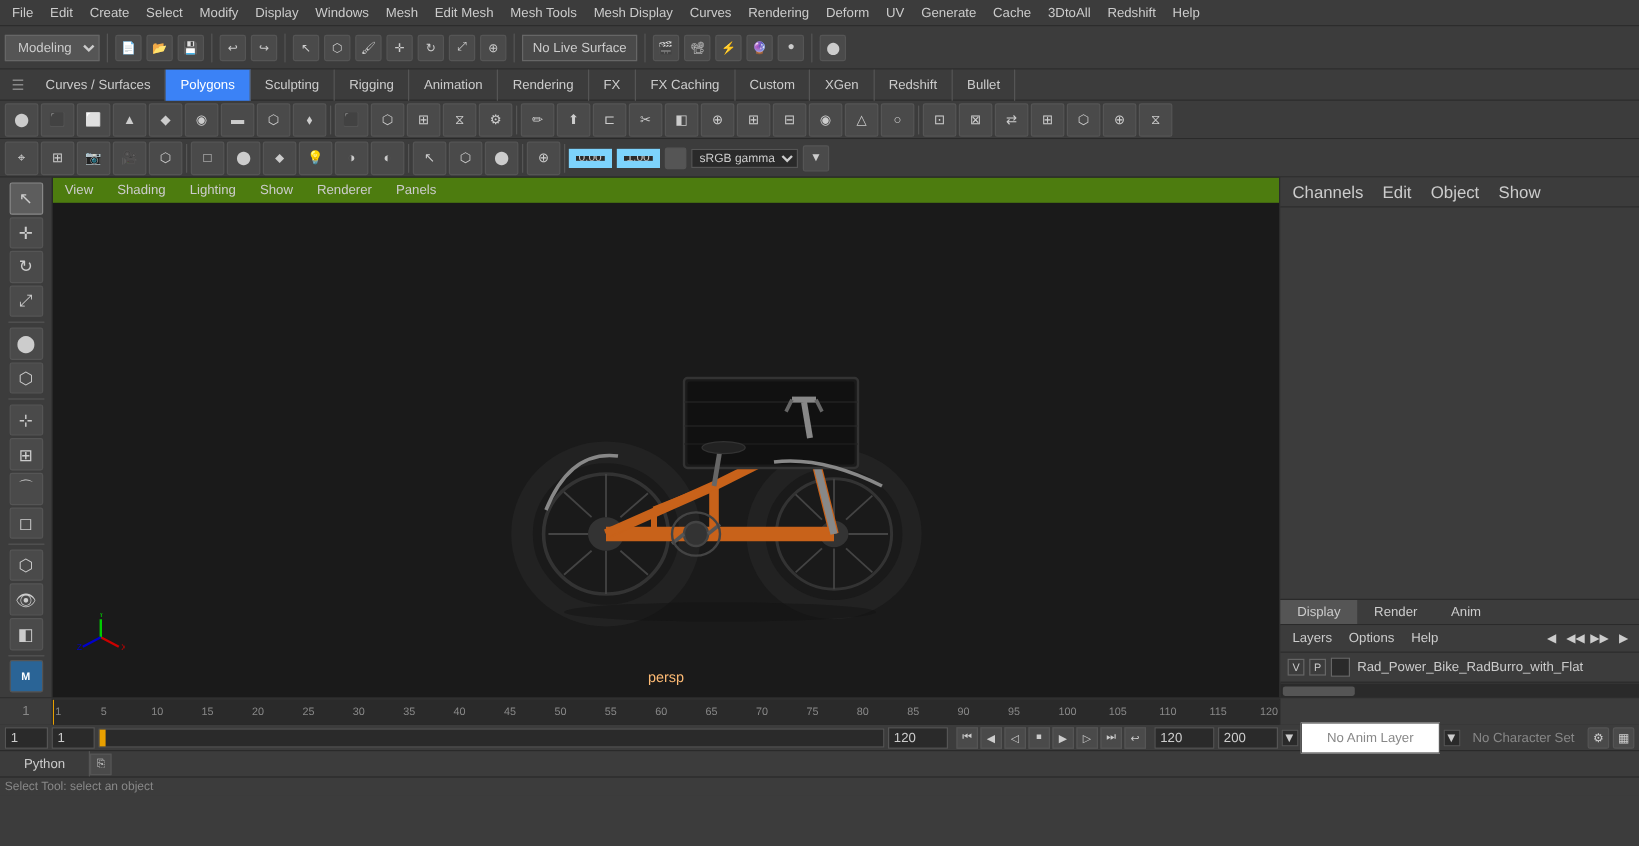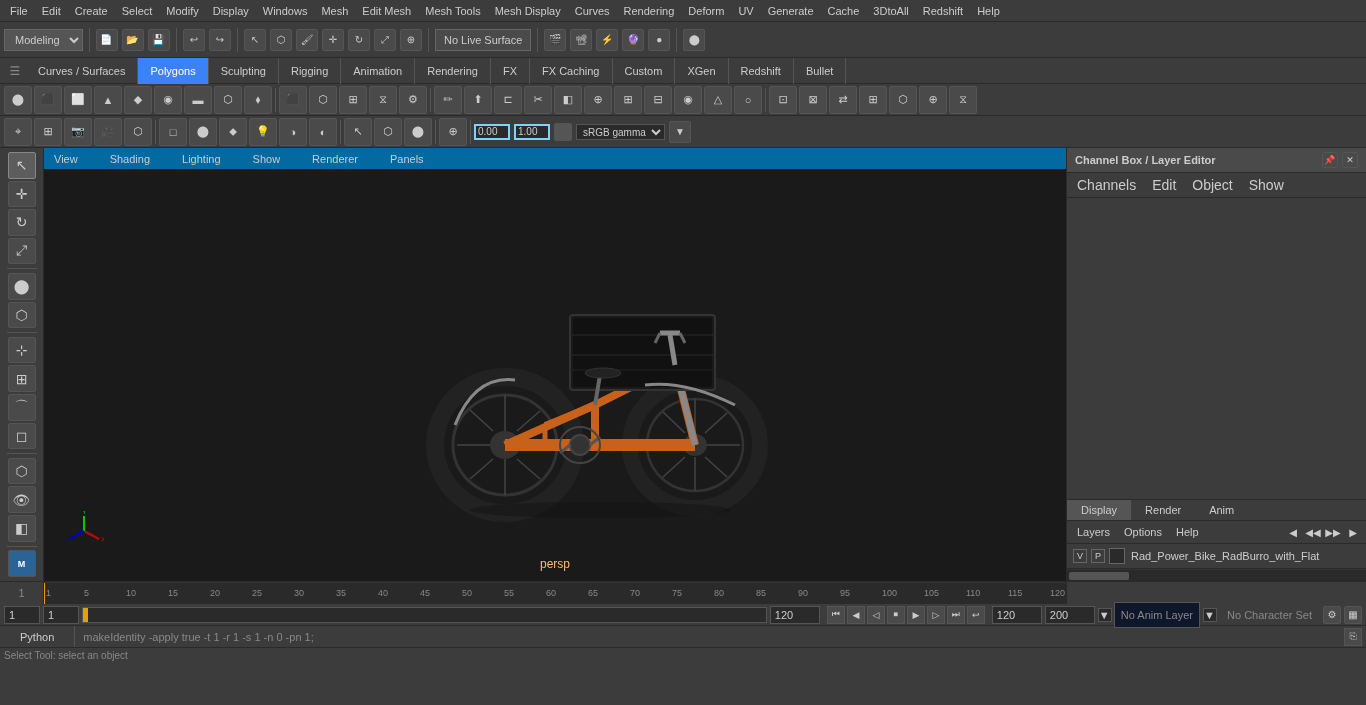--- a/index.html
+++ b/index.html
@@ -38,21 +38,21 @@
     .lt-icon { width: 28px; height: 28px; background: #4a4a4a; border: 1px solid #555; display: flex; align-items: center; justify-content: center; cursor: pointer; font-size: 14px; color: #ccc; border-radius: 2px; }
     .lt-icon.active { background: #5d5d5d; border-color: #888; }
     .lt-sep { width: 30px; height: 1px; background: #555; margin: 2px 0; }
 
     
     #viewport { flex: 1; background: #1a1a1a; position: relative; overflow: hidden; }
     #viewport-label { position: absolute; bottom: 10px; left: 50%; transform: translateX(-50%); color: #fdba74; font-size: 12px; pointer-events: none; }
     #viewport-axes { position: absolute; bottom: 20px; left: 20px; width: 40px; height: 40px; }
 
     
-    #viewport-header { display: flex; align-items: center; background: #0369a1; height: 22px; padding: 0 4px; gap: 20px; border-bottom: 1px solid #1a1a1a; }
+    #viewport-header { display: flex; align-items: center; background: #4d7c0f; height: 22px; padding: 0 4px; gap: 8px; border-bottom: 1px solid #1a1a1a; }
     .vp-menu { padding: 2px 6px; color: #ccc; cursor: pointer; font-size: 11px; }
 
     
     #right-panel { width: 300px; background: #3c3c3c; border-left: 1px solid #2a2a2a; display: flex; flex-direction: column; }
     #channel-box-header { background: #4a4a4a; padding: 4px 8px; display: flex; align-items: center; justify-content: space-between; border-bottom: 1px solid #2a2a2a; }
     #channel-box-title { font-size: 11px; color: #ccc; font-weight: bold; }
     #channel-box-content { flex: 1; background: #3c3c3c; }
     #channel-box-tabs { display: flex; align-items: center; padding: 2px 4px; gap: 4px; background: #3c3c3c; border-bottom: 1px solid #2a2a2a; }
     .cb-tab { padding: 2px 6px; font-size: 14px; color: #ccc; cursor: pointer; }
 
@@ -88,21 +88,21 @@
     
     #python-bar { display: flex; align-items: center; background: #3c3c3c; height: 22px; border-top: 1px solid #2a2a2a; }
     .python-label { padding: 0 20px; font-size: 11px; color: #ccc; border-right: 1px solid #555; height: 100%; display: flex; align-items: center; }
     .python-cmd { flex: 1; font-size: 11px; color: #888; padding: 0 8px; }
 
     
     #bike-container { position: absolute; top: 50%; left: 50%; transform: translate(-40%, -50%); width: 400px; height: 320px; }
 
     
     .vp-gamma { display: flex; align-items: center; gap: 4px; }
-    .gamma-field { background: #2a2a2a; border: 2px solid #7dd3fc; color: #ccc; font-size: 10px; width: 36px; height: 16px; padding: 1px 2px; }
+    .gamma-field { background: #2a2a2a; border: 6px solid #7dd3fc; color: #ccc; font-size: 10px; width: 36px; height: 16px; padding: 1px 2px; }
     .gamma-select { background: #2a2a2a; border: 1px solid #555; color: #ccc; font-size: 10px; height: 16px; padding: 1px 2px; }
 
     
     #layers-scrollbar { height: 12px; background: #2a2a2a; border-top: 1px solid #333; display: flex; align-items: center; padding: 0 2px; }
 
     
     #no-char-set { font-size: 11px; color: #888; padding: 0 8px; }
     
     
     #timeline-area { height: 16px; background: #2a2a2a; border-top: 1px solid #333; position: relative; flex: 1; }
@@ -367,27 +367,20 @@
       <text x="37" y="31" font-size="7" fill="#c00">X</text>
       <line x1="20" y1="20" x2="20" y2="5" stroke="#0c0" stroke-width="2"></line>
       <text x="18" y="3" font-size="7" fill="#0c0">Y</text>
       <line x1="20" y1="20" x2="5" y2="28" stroke="#00c" stroke-width="2"></line>
       <text x="0" y="31" font-size="7" fill="#00c">Z</text>
     </svg>
   </div>
 
   <div id="right-panel" style="position:relative;">
 
-    <div id="channel-box-header">
-      <span id="channel-box-title">Channel Box / Layer Editor</span>
-      <div style="display:flex; gap:4px;">
-        <div class="tb-icon" style="width:16px;height:16px;font-size:9px;">📌</div>
-        <div class="tb-icon" style="width:16px;height:16px;font-size:9px;">✕</div>
-      </div>
-    </div>
 
     <div id="channel-box-tabs">
       <div class="cb-tab">Channels</div>
       <div class="cb-tab">Edit</div>
       <div class="cb-tab">Object</div>
       <div class="cb-tab">Show</div>
     </div>
 
     <div id="channel-box-content" style="flex:1; min-height:200px; background:#3c3c3c;"></div>
 
@@ -483,33 +476,32 @@
     <div class="anim-btn">▷</div>
     <div class="anim-btn">⏭</div>
     <div class="anim-btn">↩</div>
   </div>
 
   <input class="bb-field-wide" value="120" style="">
   <input class="bb-field-wide" value="200" style="">
 
   <div style="display:flex; align-items:center; gap:2px;">
     <div style="width:14px; height:14px; border:1px solid #555; background:#2a2a2a;">▼</div>
-    <div style="background:#0f172a; border:1px solid #555; color:#888; font-size:11px; padding:1px 6px; height:26px; display:flex; align-items:center;">No Anim Layer</div>
+    <div style="background:#ffffff; border:1px solid #555; color:#888; font-size:11px; padding:1px 21px; height:26px; display:flex; align-items:center;">No Anim Layer</div>
   </div>
 
   <div style="display:flex; align-items:center; gap:2px;">
     <div style="width:14px; height:14px; border:1px solid #555; background:#2a2a2a;">▼</div>
     <div id="no-char-set">No Character Set</div>
   </div>
 
   <div class="tb-icon" style="width:18px;height:18px;font-size:10px;">⚙</div>
   <div class="tb-icon" style="width:18px;height:18px;font-size:10px;">▦</div>
 </div>
 
 <div id="python-bar">
   <div class="python-label">Python</div>
-  <div class="python-cmd">makeIdentity -apply true -t 1 -r 1 -s 1 -n 0 -pn 1;</div>
   <div style="width:18px; height:18px; border:1px solid #555; background:#4a4a4a; display:flex; align-items:center; justify-content:center; cursor:pointer; font-size:9px; color:#ccc; margin-right:4px;">⎘</div>
 </div>
 
 <div id="status-bar">
   <span class="status-text">Select Tool: select an object</span>
 </div>
 
 </body></html>

